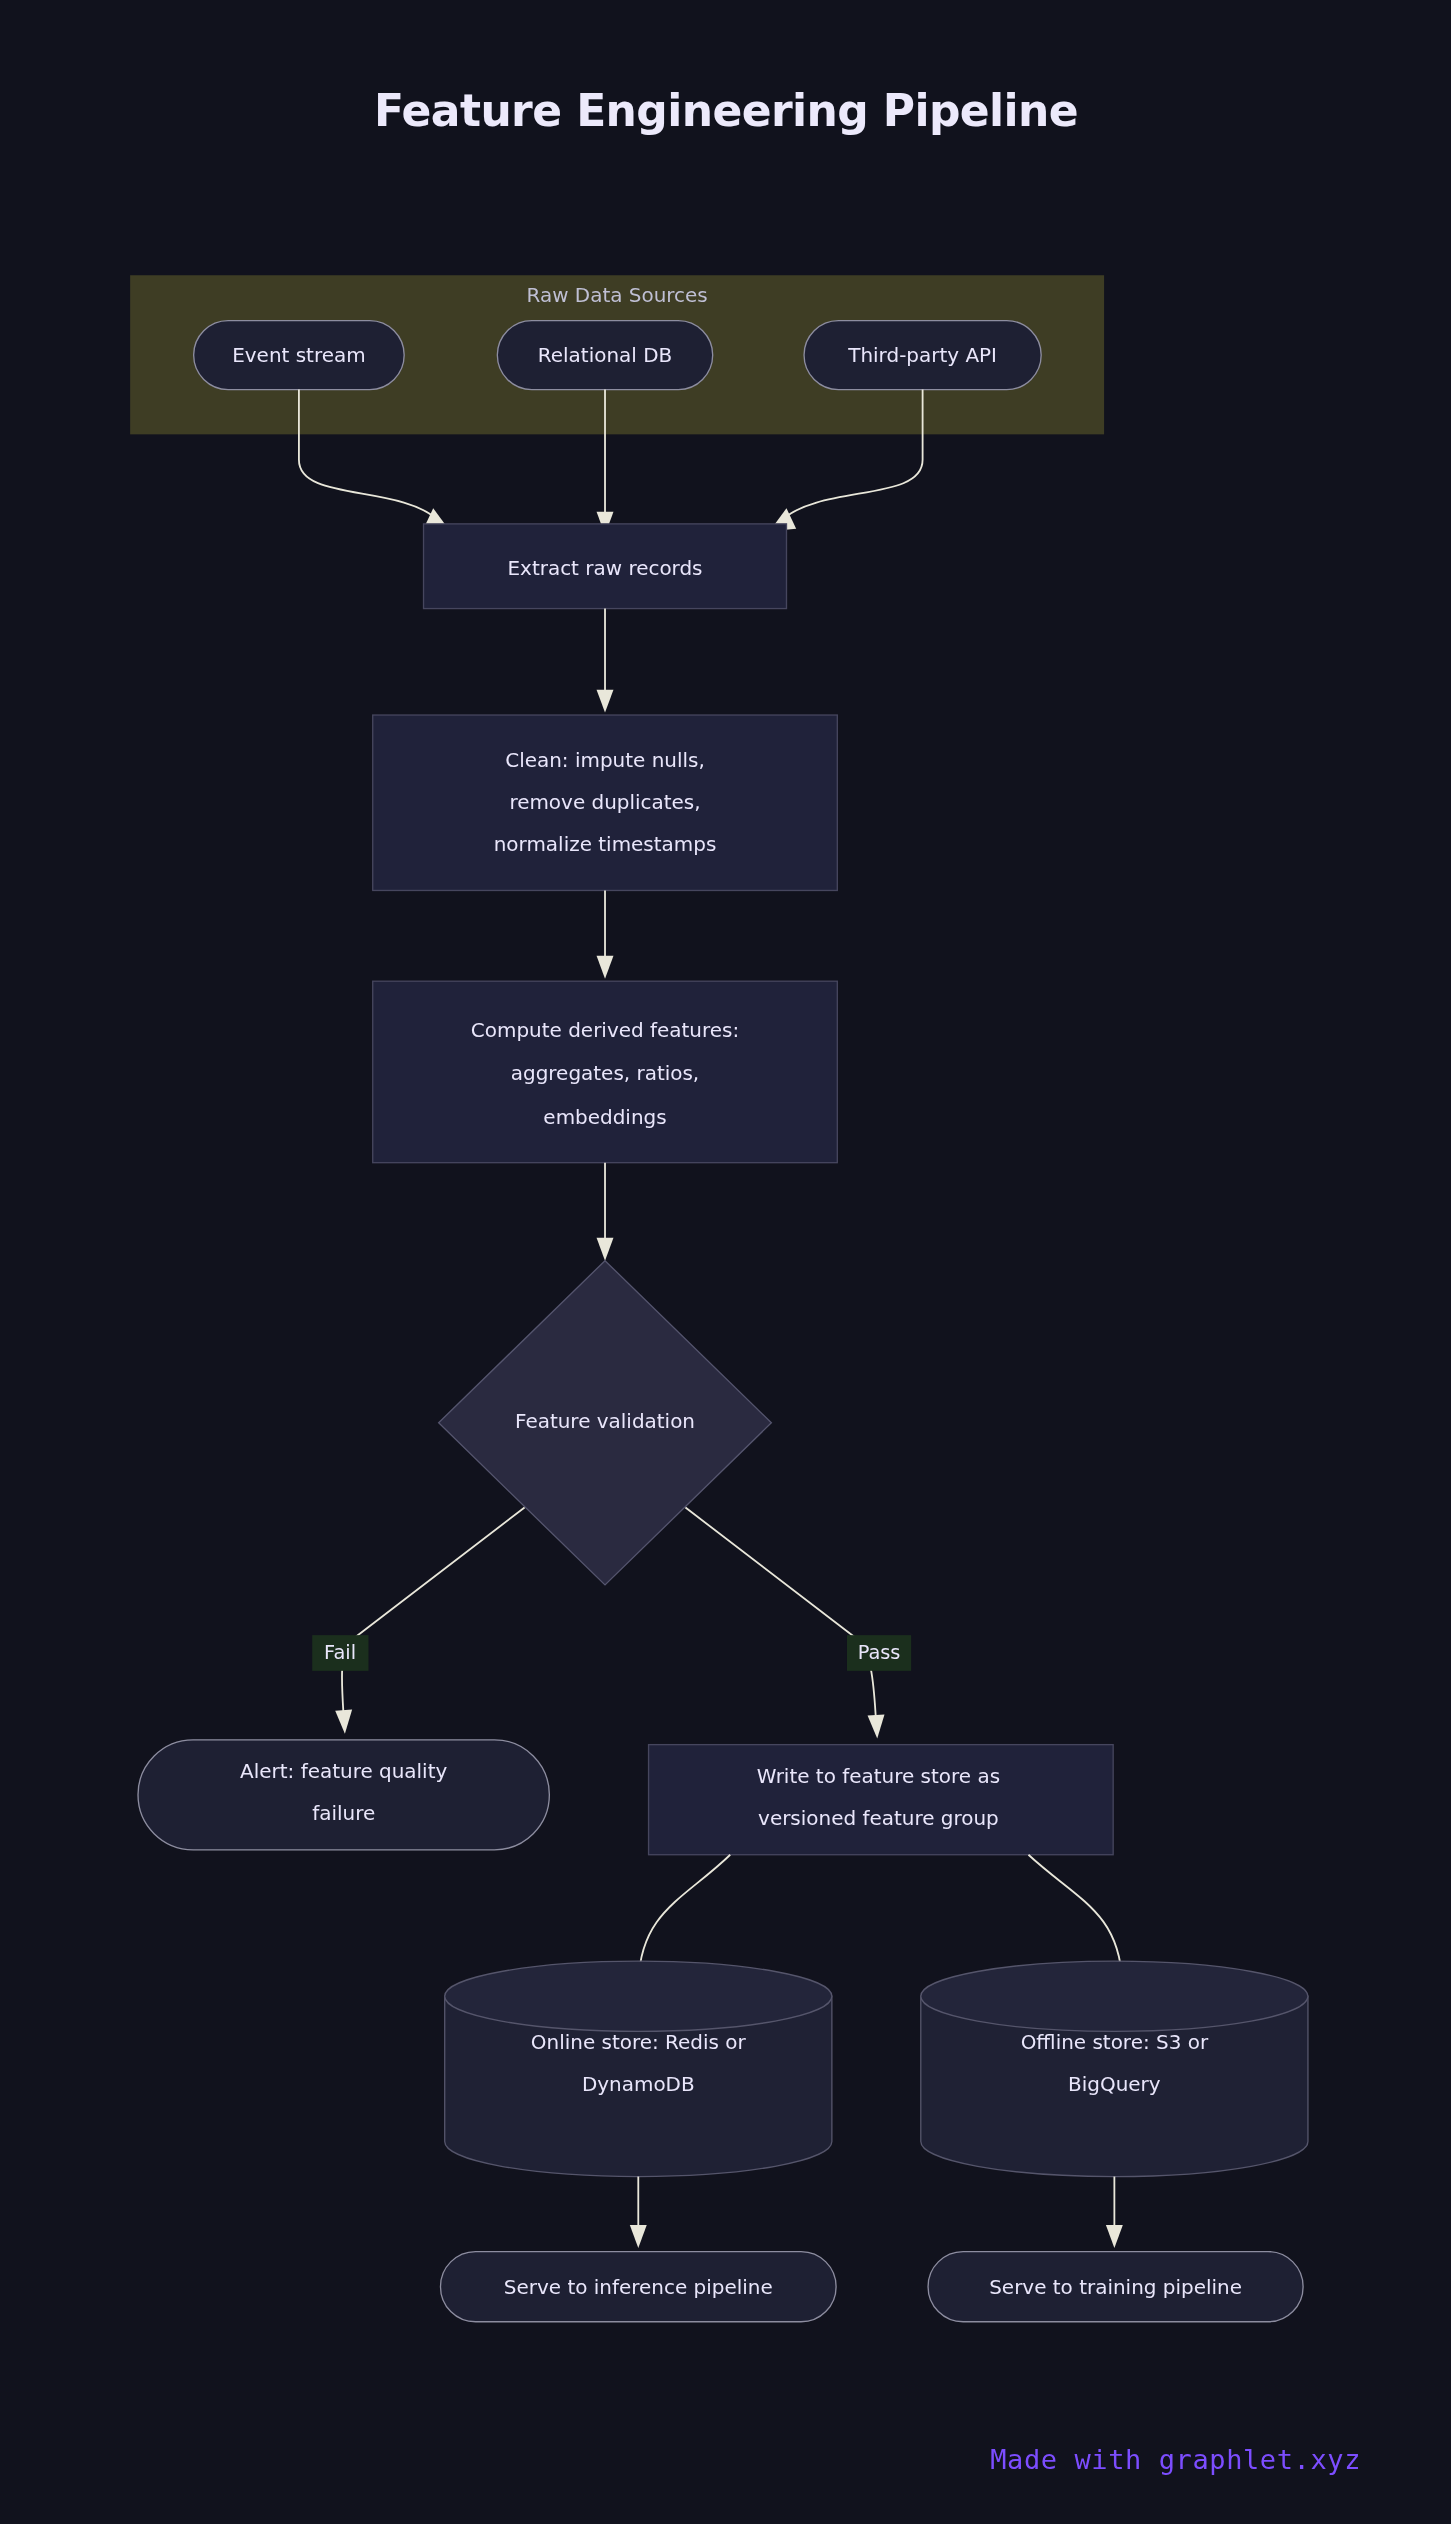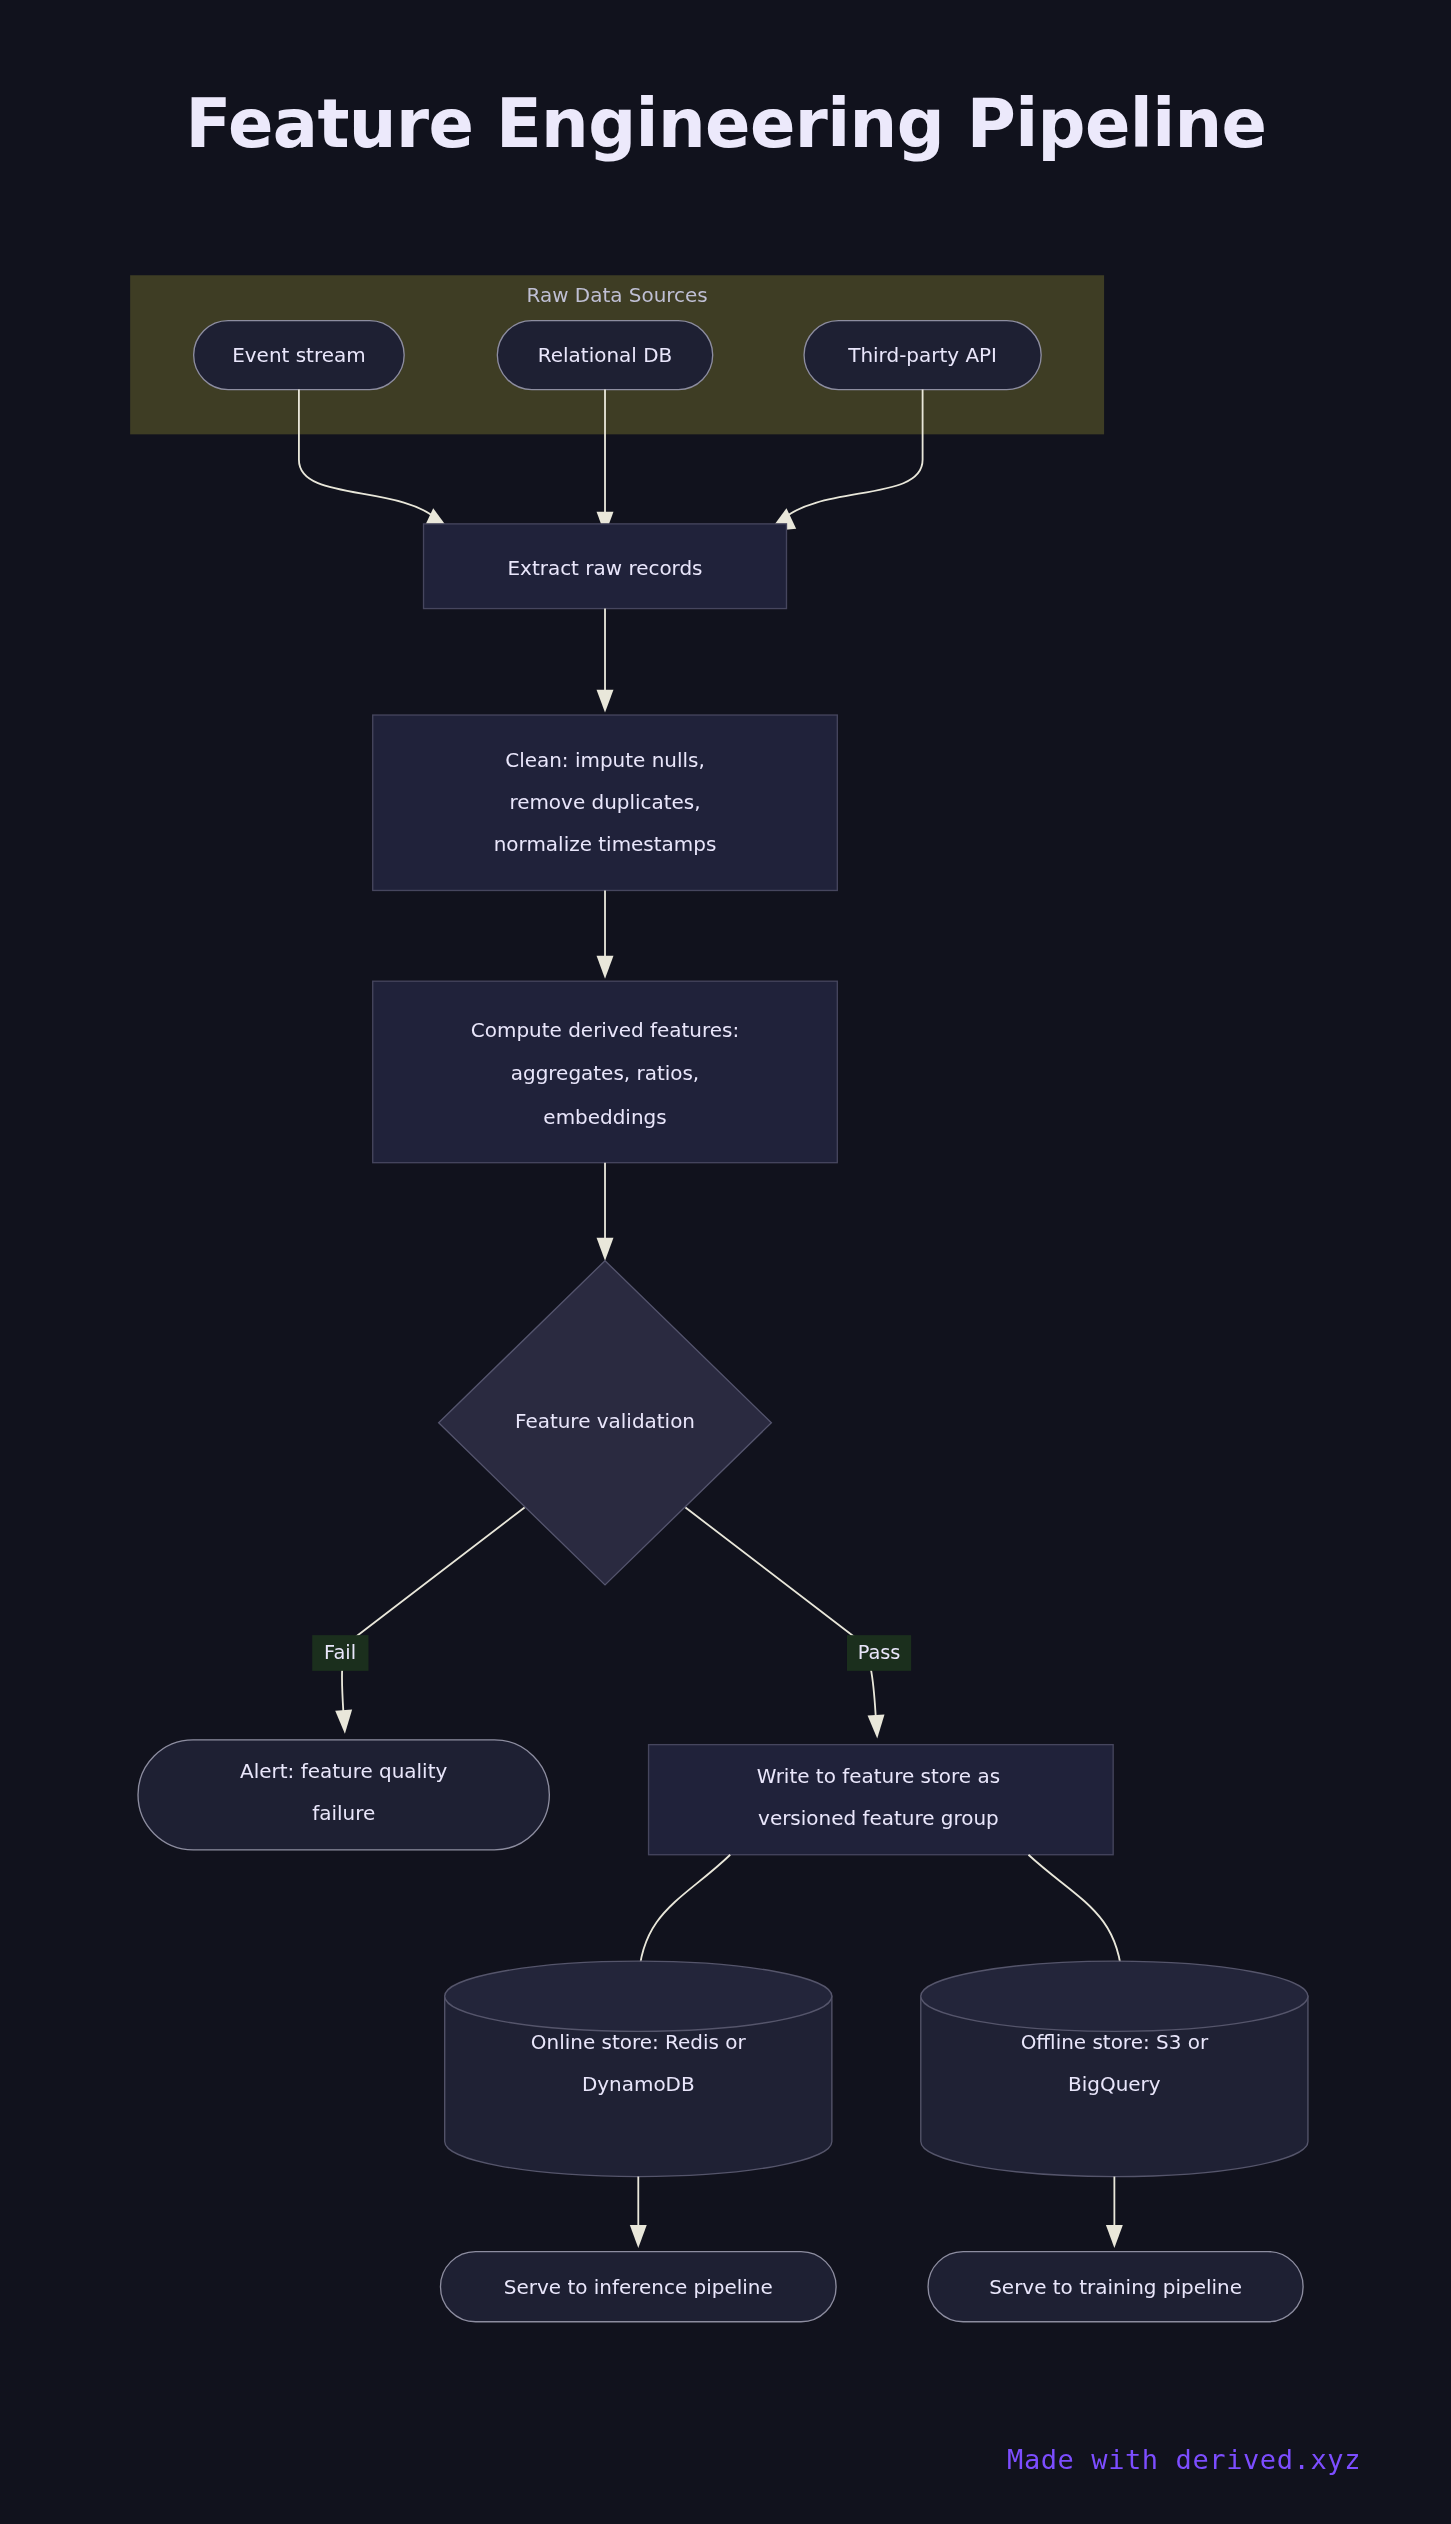--- a/index.html
+++ b/index.html
@@ -21,21 +21,21 @@
     height: 2525px;
   }
   .title {
     position: absolute;
     left: 0;
     top: 85px;
     width: 1452px;
     text-align: center;
     font-family: "DejaVu Sans", sans-serif;
     font-weight: bold;
-    font-size: 67px;
+    font-size: 44px;
     letter-spacing: -0.6px;
     color: #ece9fb;
   }
   .footer {
     position: absolute;
     right: 91px;
     top: 2444px;
     font-family: "DejaVu Sans Mono", monospace;
     font-size: 27px;
     color: #7c4dff;
@@ -239,16 +239,16 @@
       <text class="nlabel" x="1055" y="3783" text-anchor="middle">Serve to inference pipeline</text>
     </g>
 
     <g>
       <rect class="node-shape" x="1534" y="3722" width="620" height="116" rx="58" ry="58"></rect>
       <text class="nlabel" x="1844" y="3783" text-anchor="middle">Serve to training pipeline</text>
     </g>
 
   </svg>
 
-  <div class="footer">Made with derived.xyz</div>
+  <div class="footer">Made with graphlet.xyz</div>
 
 </div>
 
 
 </body></html>

